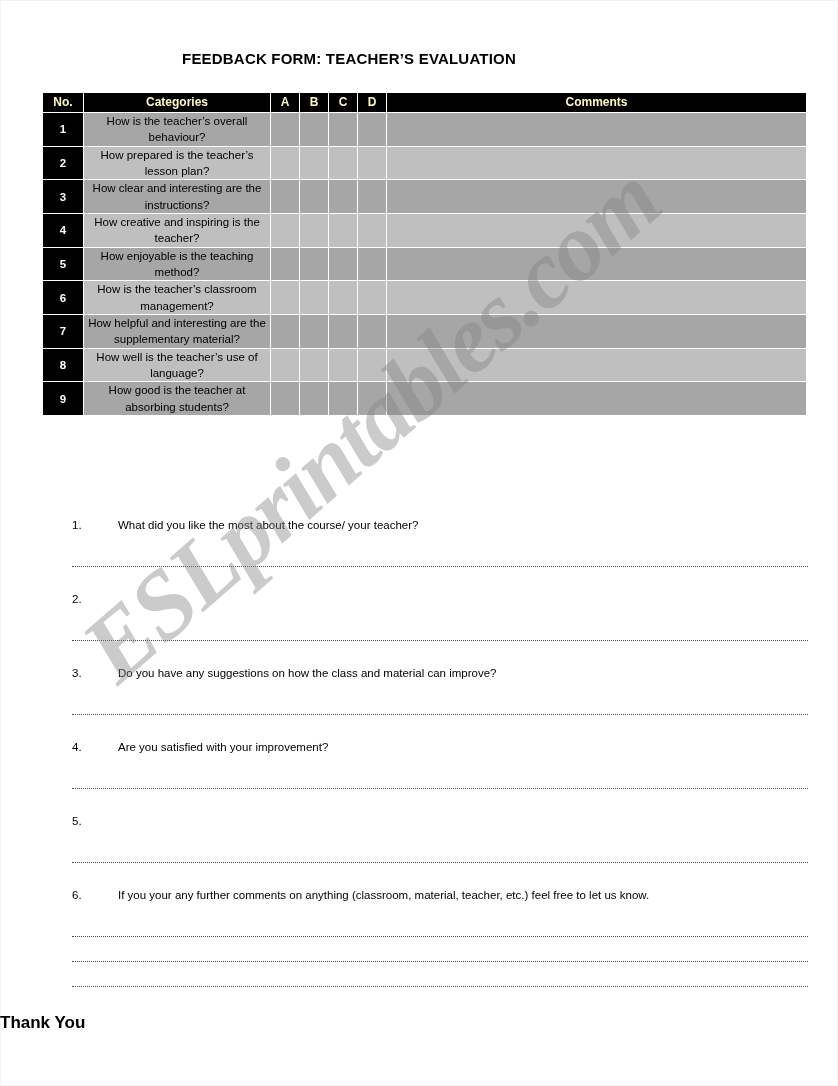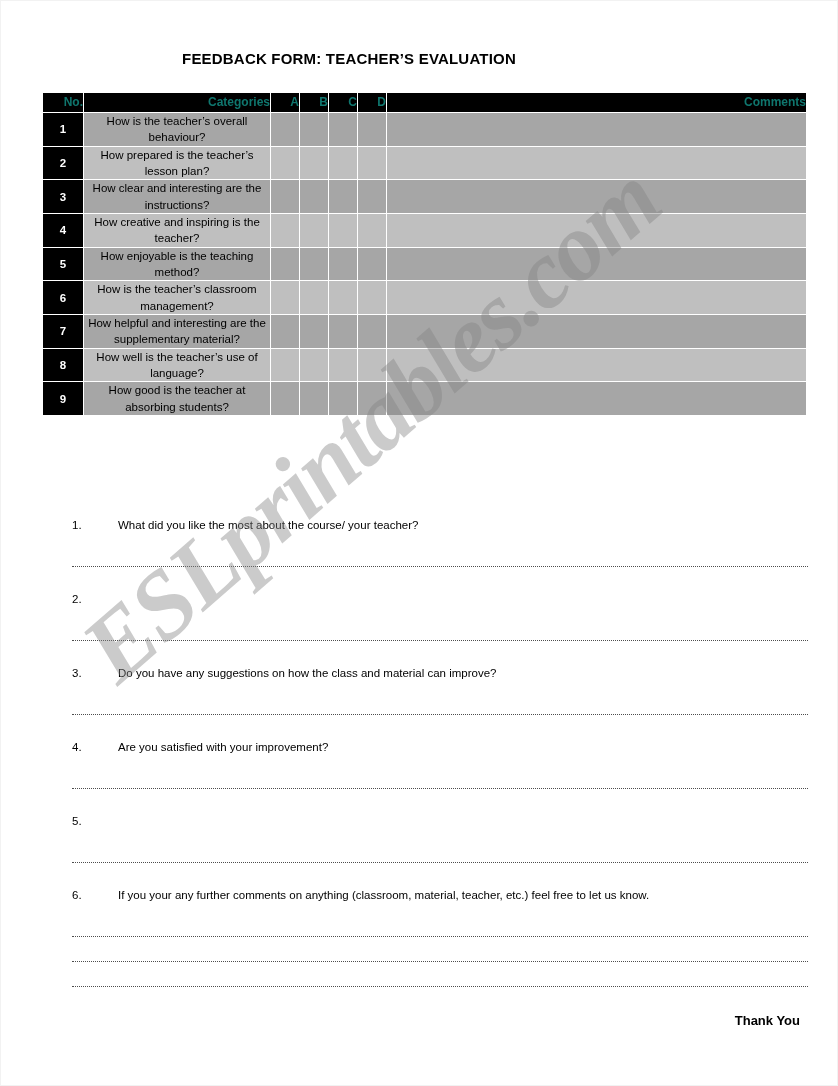--- a/index.html
+++ b/index.html
@@ -78,25 +78,25 @@
     z-index: 2;
   }
   #eval-table th, #eval-table td {
     padding: 0;
     margin: 0;
     font-size: 11.5px;
     vertical-align: middle;
   }
   #eval-table thead th {
     background: #000000;
-    color: #0f766e;
+    color: #fef9c3;
     font-weight: bold;
     height: 19px;
     line-height: 19px;
-    text-align: right;
+    text-align: center;
     font-size: 12px;
   }
   .col-no    { width: 40px; }
   .col-cat   { width: 186px; }
   .col-abcd  { width: 28px; }
   .col-com   { width: 419px; }
 
   td.cell-no {
     background: #000000;
     color: #ffffff;
@@ -150,22 +150,22 @@
   .sp-after-q  { height: 26px; }
   .sp-after-d  { height: 25px; }
   .sp-tail     { height: 24px; }
 
   
   #thankyou {
     position: absolute;
     left: 0;
     top: 1013px;
     width: 800px;
-    text-align: right;
-    font-size: 13px;
+    text-align: left;
+    font-size: 17px;
     font-weight: bold;
     z-index: 2;
   }
 </style>
 </head>
 <body>
 
 <div id="page"></div>
 
 <div id="watermark">

